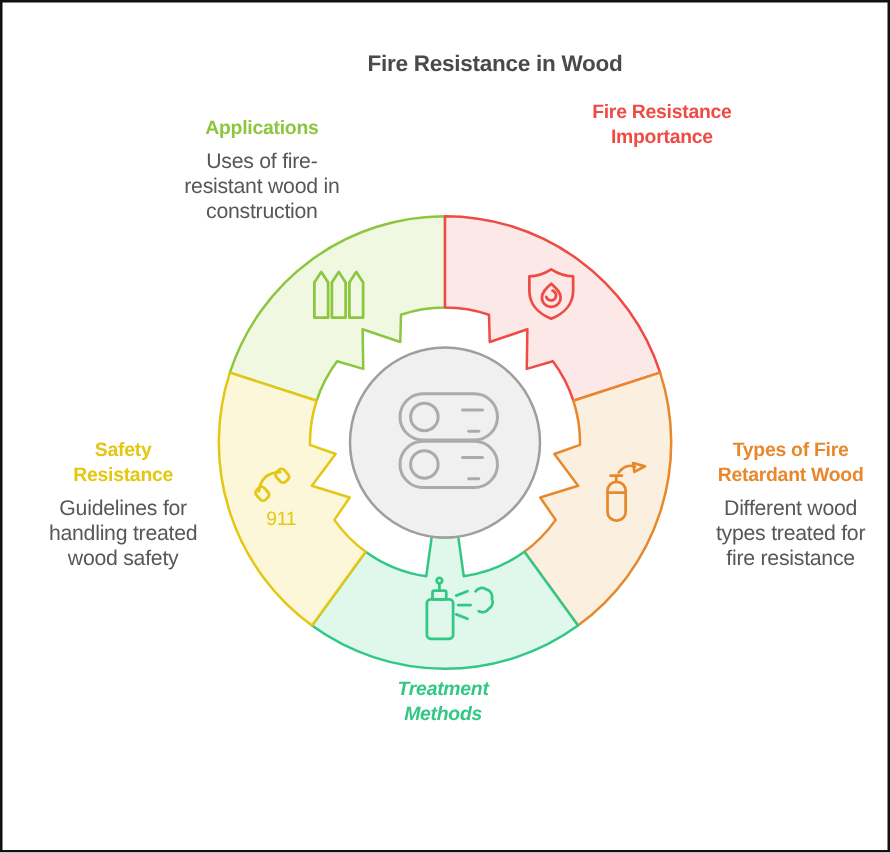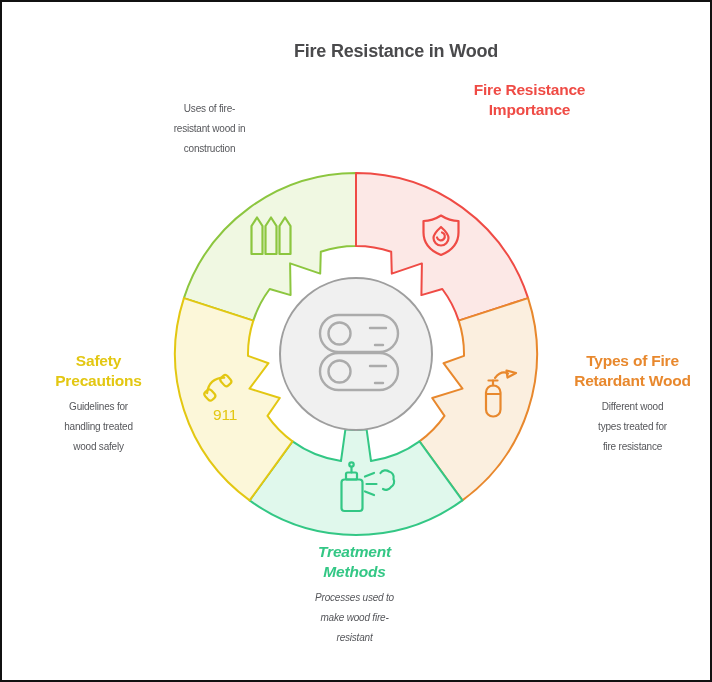--- a/index.html
+++ b/index.html
@@ -12,21 +12,21 @@
     position:absolute;left:0;top:39px;width:692px;text-align:center;
     font-size:18px;font-weight:700;color:#4A4A4C;letter-spacing:-0.2px;padding-left:48px;
   }
   .wheel{position:absolute;left:0;top:0;}
   .tblock{position:absolute;text-align:center;letter-spacing:-0.2px;}
   .seg-label{
     font-size:15.5px;font-weight:700;line-height:20px;
     white-space:pre-line;text-align:center;
   }
   .seg-desc{
-    font-size:10px;font-weight:400;line-height:20px;color:#56575B;
+    font-size:17px;font-weight:400;line-height:20px;color:#56575B;
     white-space:pre-line;text-align:center;margin-top:6px;
   }
   #b-applications{left:110px;top:91px;width:195px;}
   #b-importance{left:430px;top:78px;width:195px;}
   #b-types{left:538px;top:349px;width:185px;}
   #b-treatment{left:260px;top:540px;width:185px;font-style:italic;}
   #b-safety{left:4px;top:349px;width:185px;}
 </style>
 </head>
 <body>
@@ -96,20 +96,21 @@
       <g fill="none" stroke-width="2.2" stroke-linecap="round" stroke-linejoin="round" transform="rotate(-42 216 386)" stroke="#E3C712">
         <rect x="201" y="380.5" width="8.5" height="10.5" rx="3"></rect>
         <rect x="222.5" y="380.5" width="8.5" height="10.5" rx="3"></rect>
         <path d="M204.5 382.5 q11.5 -10 23 0"></path>
       </g>
       <text x="211" y="418" font-size="15.5" letter-spacing="-0.2" fill="#E3C712">911</text>
     </g>
   </svg>
 
   <div class="tblock" id="b-applications">
+    <div class="seg-label" style="color: rgb(140, 198, 63);">Applications</div>
     <div class="seg-desc">Uses of fire-
 resistant wood in
 construction</div>
   </div>
 
   <div class="tblock" id="b-importance">
     <div class="seg-label" style="color: rgb(239, 75, 69);">Fire Resistance
 Importance</div>
   </div>
 
@@ -117,26 +118,23 @@
     <div class="seg-label" style="color: rgb(232, 136, 45);">Types of Fire
 Retardant Wood</div>
     <div class="seg-desc">Different wood
 types treated for
 fire resistance</div>
   </div>
 
   <div class="tblock" id="b-treatment">
     <div class="seg-label" style="color: rgb(51, 199, 133);">Treatment
 Methods</div>
-    <div class="seg-desc">Processes used to
-make wood fire-
-resistant</div>
   </div>
 
   <div class="tblock" id="b-safety">
     <div class="seg-label" style="color: rgb(227, 199, 18);">Safety
-Precautions</div>
+Resistance</div>
     <div class="seg-desc">Guidelines for
 handling treated
-wood safely</div>
+wood safety</div>
   </div>
 
 </div>
 
 </body></html>

